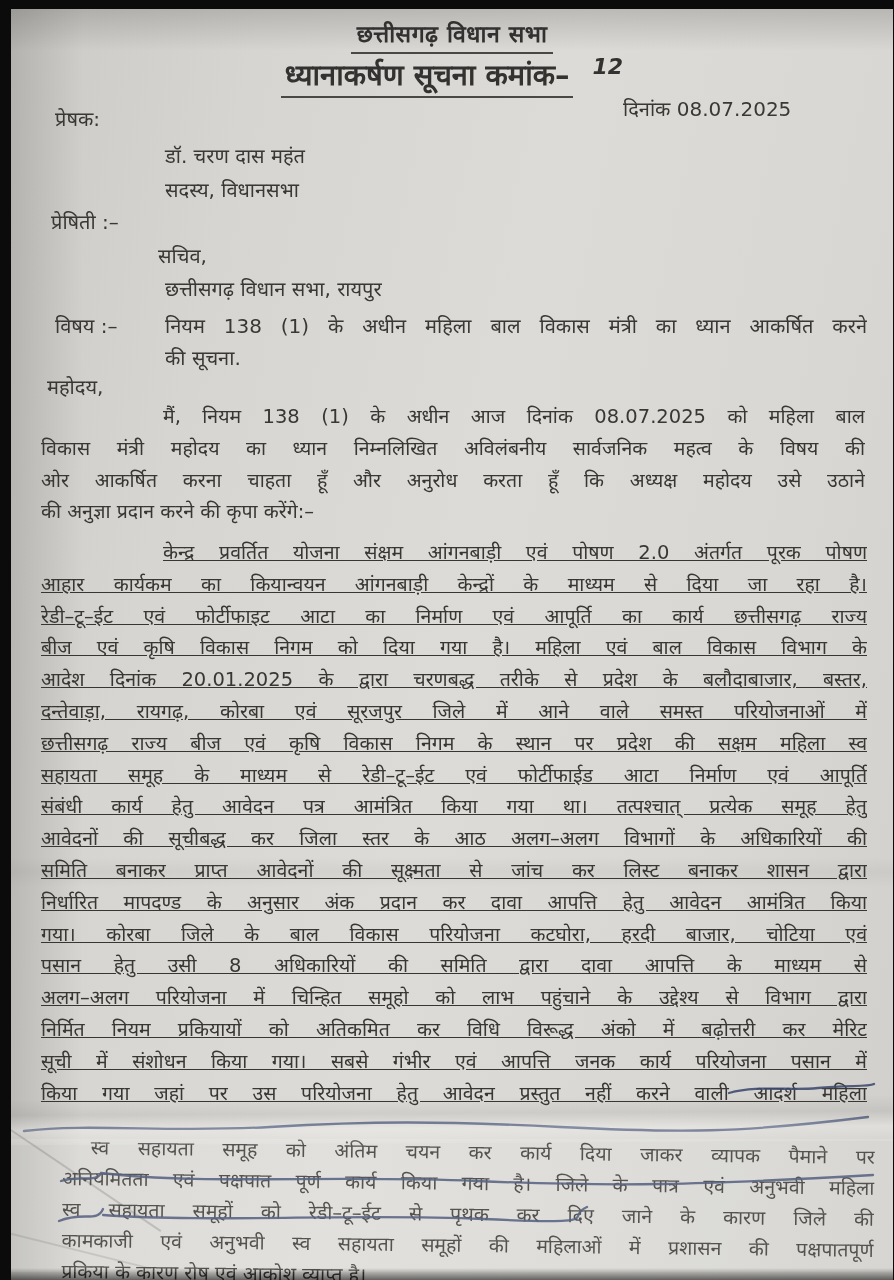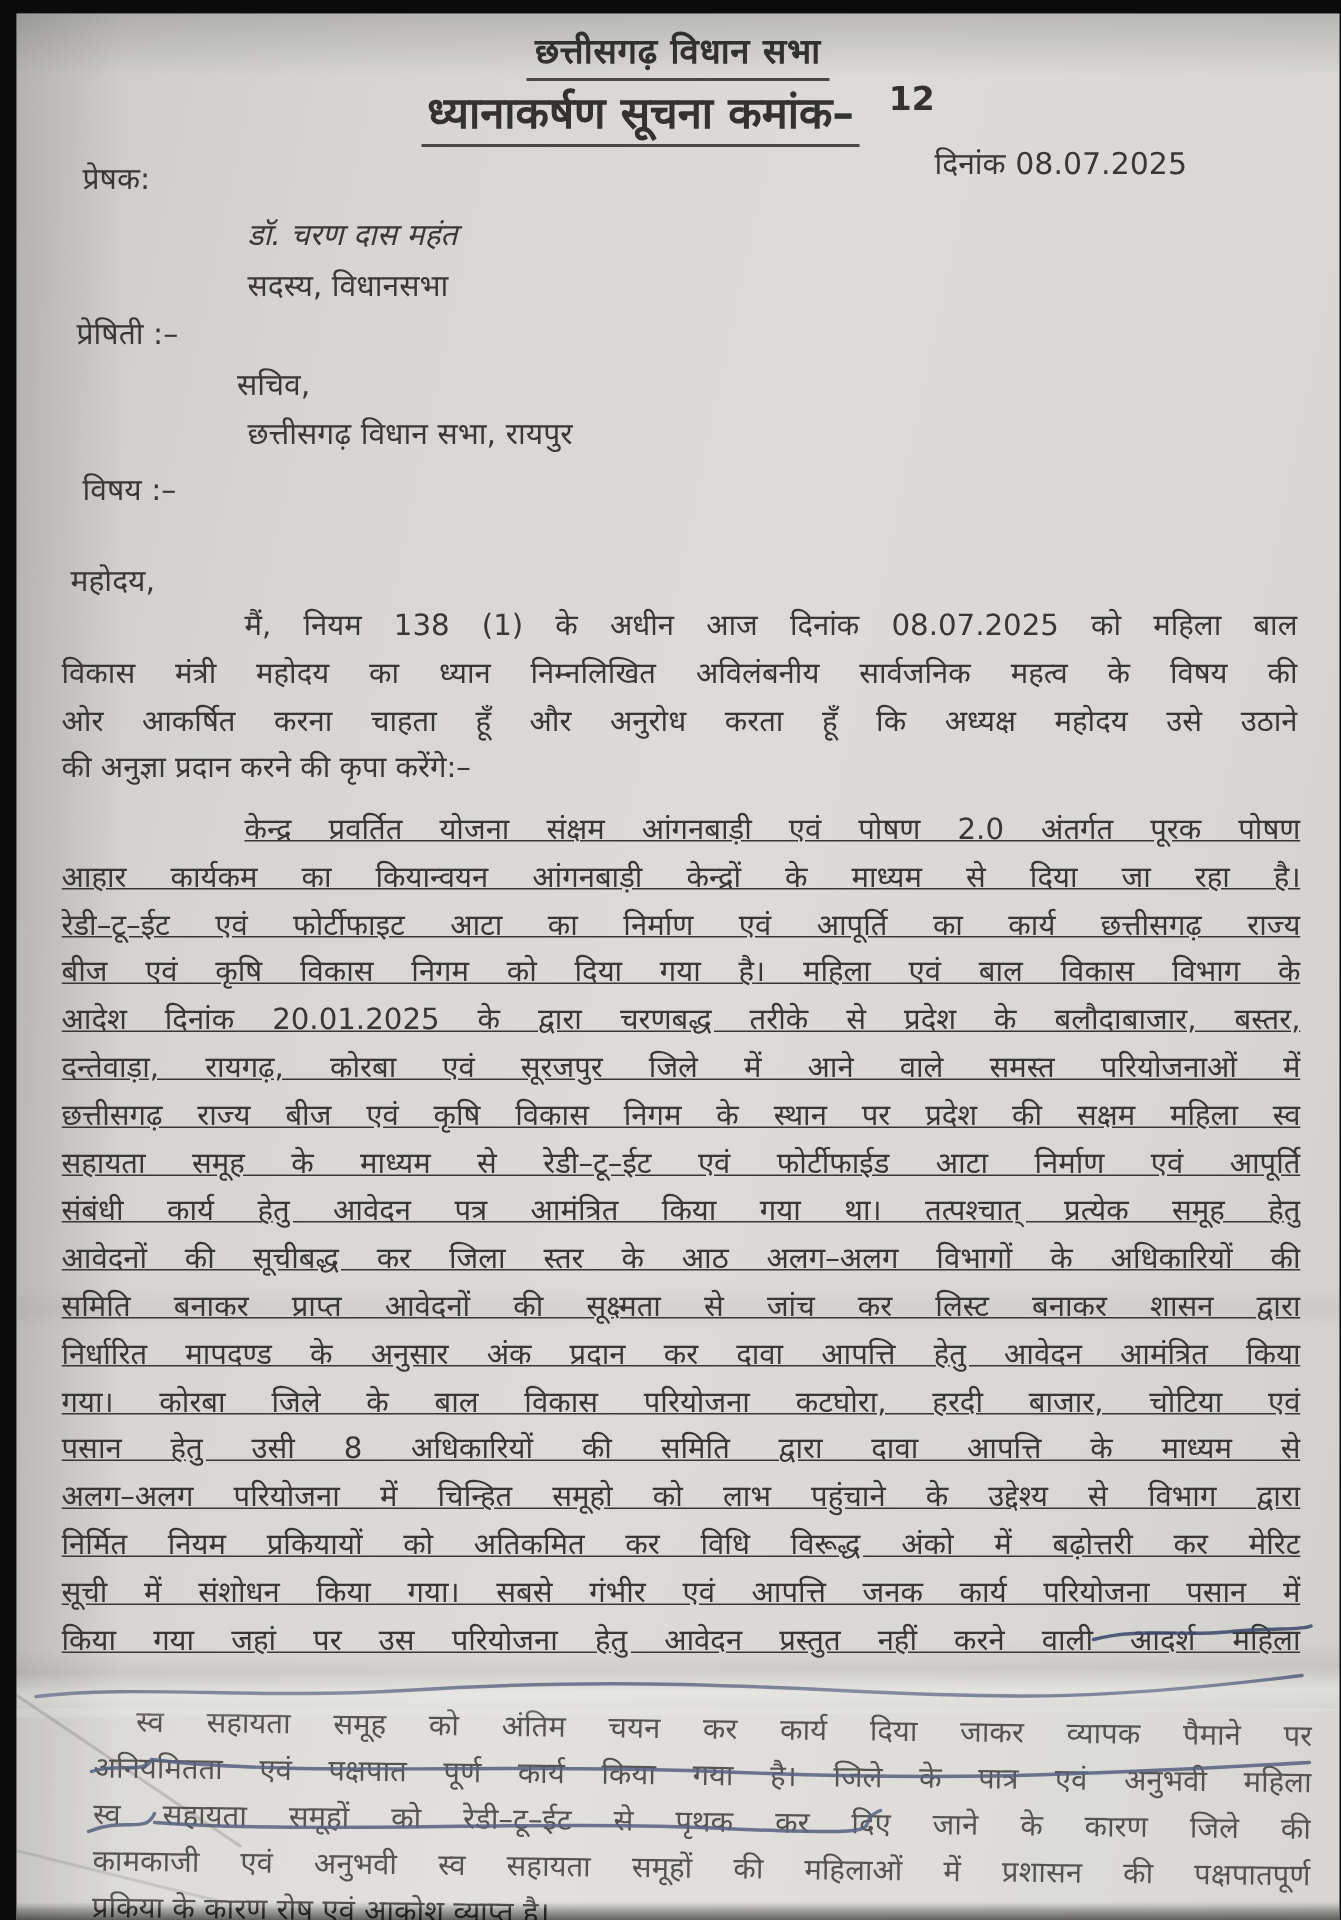--- a/index.html
+++ b/index.html
@@ -22,27 +22,27 @@
     display: inline-block; font-size: 23px; font-weight: bold; color: #333230;
     border-bottom: 2px solid #4a4845; padding: 0 6px 3px 6px; letter-spacing: 0.5px;
   }
   .subtitle-wrap { position: absolute; top: 45px; left: 0; right: 0; text-align: center; }
   .doc-subtitle {
     display: inline-block; font-size: 29px; font-weight: bold; color: #333230;
     border-bottom: 2px solid #4a4845; padding: 0 4px 3px 4px;
   }
   .doc-subtitle-num {
     display: inline-block; font-size: 22px; font-weight: bold; color: #333230;
-    margin-left: 14px; vertical-align: top;
+    margin-left: 14px; vertical-align: top; font-style: italic;
   }
   
   .meta-item { position: absolute; font-size: 20px; color: #3a3835; white-space: nowrap; }
   .sender-label   { left: 44px;  top: 96px; }
   .date-line      { left: 612px; top: 86px; }
-  .sender-name    { left: 154px; top: 133px; font-style: italic; }
+  .sender-name    { left: 154px; top: 133px; }
   .sender-desig   { left: 154px; top: 167px; }
   .recipient-label{ left: 40px;  top: 199px; }
   .recipient-name { left: 147px; top: 233px; }
   .recipient-addr { left: 154px; top: 266px; }
   .salutation     { left: 36px;  top: 364px; font-size: 20px; position: absolute; color:#3a3835; }
   
   .subject-label { position: absolute; left: 44px; top: 303px; font-size: 20px; color: #3a3835; }
   .subject-lines { position: absolute; left: 154px; top: 303px; width: 702px; }
   .subject-lines .sline {
     height: 32px; font-size: 20px; color: #3a3835;
@@ -107,20 +107,25 @@
       <span>दिनांक</span>
       <span>08.07.2025</span>
     </div>
     <div class="meta-item sender-name">डॉ. चरण दास महंत</div>
     <div class="meta-item sender-desig">सदस्य, विधानसभा</div>
     <div class="meta-item recipient-label">प्रेषिती :–</div>
     <div class="meta-item recipient-name">सचिव,</div>
     <div class="meta-item recipient-addr">छत्तीसगढ़ विधान सभा, रायपुर</div>
 
     <div class="subject-label">विषय :–</div>
+    <div class="subject-lines">
+
+    <div class="sline">नियम 138 (1) के अधीन महिला बाल विकास मंत्री का ध्यान आकर्षित करने</div>
+        <div class="sline">की सूचना.</div>
+      </div>
 
     <div class="salutation">महोदय,</div>
 
     <div class="para para1">
 
     <div class="bline">मैं, नियम 138 (1) के अधीन आज दिनांक 08.07.2025 को महिला बाल</div>
         <div class="bline">विकास मंत्री महोदय का ध्यान निम्नलिखित अविलंबनीय सार्वजनिक महत्व के विषय की</div>
         <div class="bline">ओर आकर्षित करना चाहता हूँ और अनुरोध करता हूँ कि अध्यक्ष महोदय उसे उठाने</div>
         <div class="bline">की अनुज्ञा प्रदान करने की कृपा करेंगे:–</div>
       </div>

